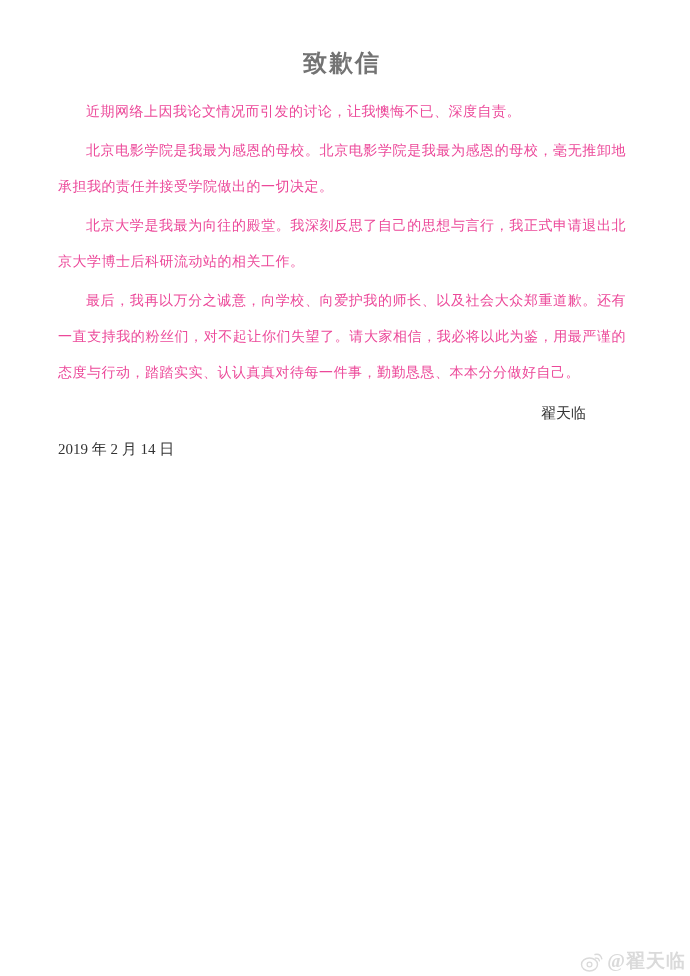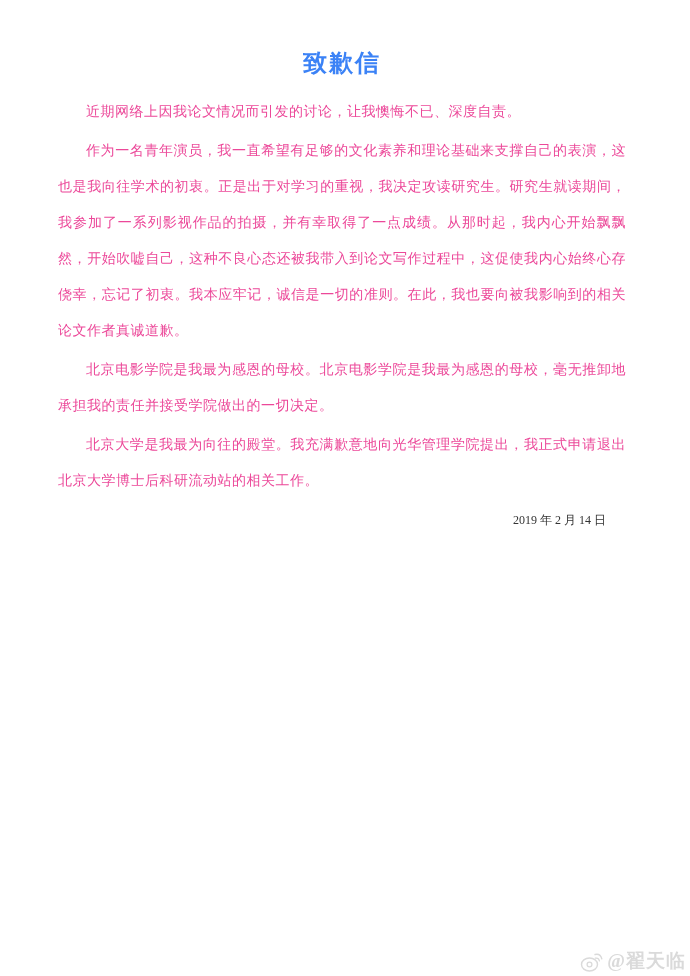--- a/index.html
+++ b/index.html
@@ -18,21 +18,21 @@
   .page {
     box-sizing: border-box;
     width: 690px;
     padding: 48px 64px 0 58px;
   }
   .doc-title {
     text-align: center;
     font-size: 24px;
     font-weight: bold;
     letter-spacing: 2px;
-    color: #3b82f6;
+    color: #737373;
     margin: 0 0 16px 0;
     line-height: 30px;
   }
   .doc-paragraph {
     font-size: 14px;
     line-height: 36px;
     text-align: justify;
     text-justify: inter-ideograph;
     text-indent: 2em;
     letter-spacing: 0.5px;
@@ -41,23 +41,23 @@
   }
   .doc-signature {
     font-size: 15px;
     line-height: 36px;
     text-align: right;
     padding-right: 40px;
     margin-top: 4px;
     color: #333333;
   }
   .doc-date {
-    font-size: 12px;
+    font-size: 15px;
     line-height: 36px;
-    text-align: right;
+    text-align: left;
     padding-right: 20px;
     color: #333333;
   }
   .watermark {
     position: absolute;
     right: 4px;
     bottom: 2px;
     display: flex;
     align-items: center;
     gap: 2px;
@@ -74,24 +74,25 @@
   }
 </style>
 </head>
 <body>
 
 <div class="page">
 
   <h1 class="doc-title">致歉信</h1>
 
   <p class="doc-paragraph">近期网络上因我论文情况而引发的讨论，让我懊悔不已、深度自责。</p>
-  <p class="doc-paragraph">作为一名青年演员，我一直希望有足够的文化素养和理论基础来支撑自己的表演，这也是我向往学术的初衷。正是出于对学习的重视，我决定攻读研究生。研究生就读期间，我参加了一系列影视作品的拍摄，并有幸取得了一点成绩。从那时起，我内心开始飘飘然，开始吹嘘自己，这种不良心态还被我带入到论文写作过程中，这促使我内心始终心存侥幸，忘记了初衷。我本应牢记，诚信是一切的准则。在此，我也要向被我影响到的相关论文作者真诚道歉。</p>
   <p class="doc-paragraph">北京电影学院是我最为感恩的母校。北京电影学院是我最为感恩的母校，毫无推卸地承担我的责任并接受学院做出的一切决定。</p>
-  <p class="doc-paragraph">北京大学是我最为向往的殿堂。我充满歉意地向光华管理学院提出，我正式申请退出北京大学博士后科研流动站的相关工作。</p>
+  <p class="doc-paragraph">北京大学是我最为向往的殿堂。我深刻反思了自己的思想与言行，我正式申请退出北京大学博士后科研流动站的相关工作。</p>
+  <p class="doc-paragraph">最后，我再以万分之诚意，向学校、向爱护我的师长、以及社会大众郑重道歉。还有一直支持我的粉丝们，对不起让你们失望了。请大家相信，我必将以此为鉴，用最严谨的态度与行动，踏踏实实、认认真真对待每一件事，勤勤恳恳、本本分分做好自己。</p>
 
+  <div class="doc-signature">翟天临</div>
 
   <div class="doc-date">2019 年 2 月 14 日</div>
 
 </div>
 
 <div class="watermark">
   <span class="wm-logo">
     <svg viewBox="0 0 26 24" width="26" height="24" aria-hidden="true">
       <ellipse cx="10.5" cy="15.5" rx="8" ry="6.5" fill="none" stroke="#dadada" stroke-width="1.4"></ellipse>
       <circle cx="10.5" cy="15.5" r="2.4" fill="none" stroke="#dadada" stroke-width="1.3"></circle>

